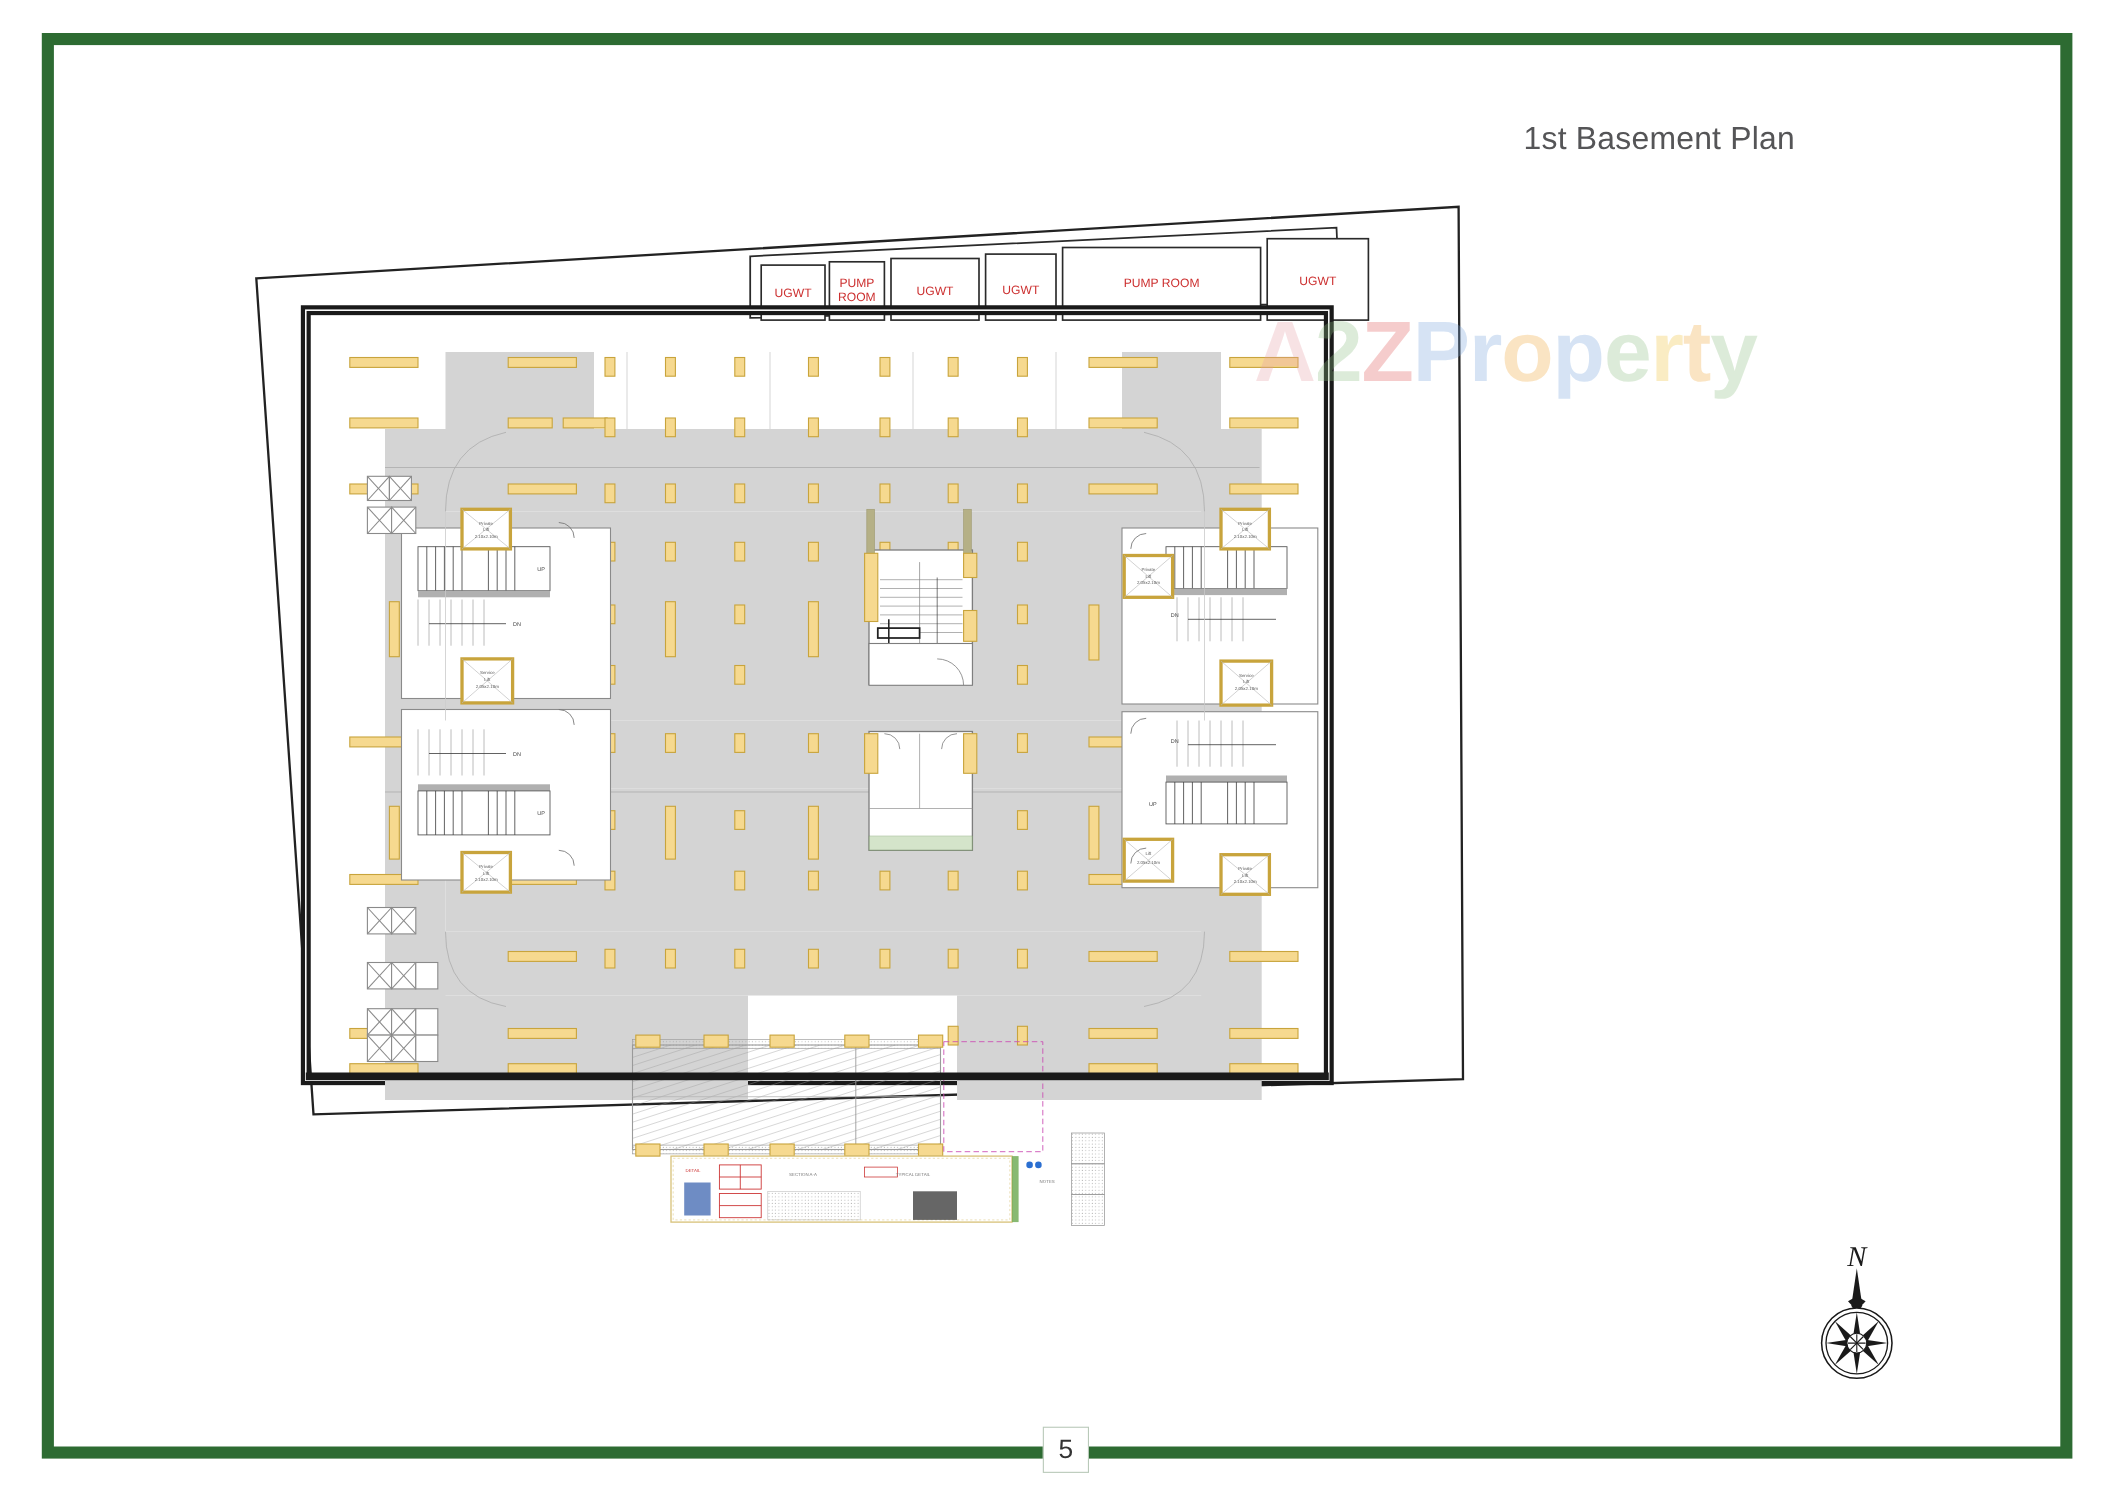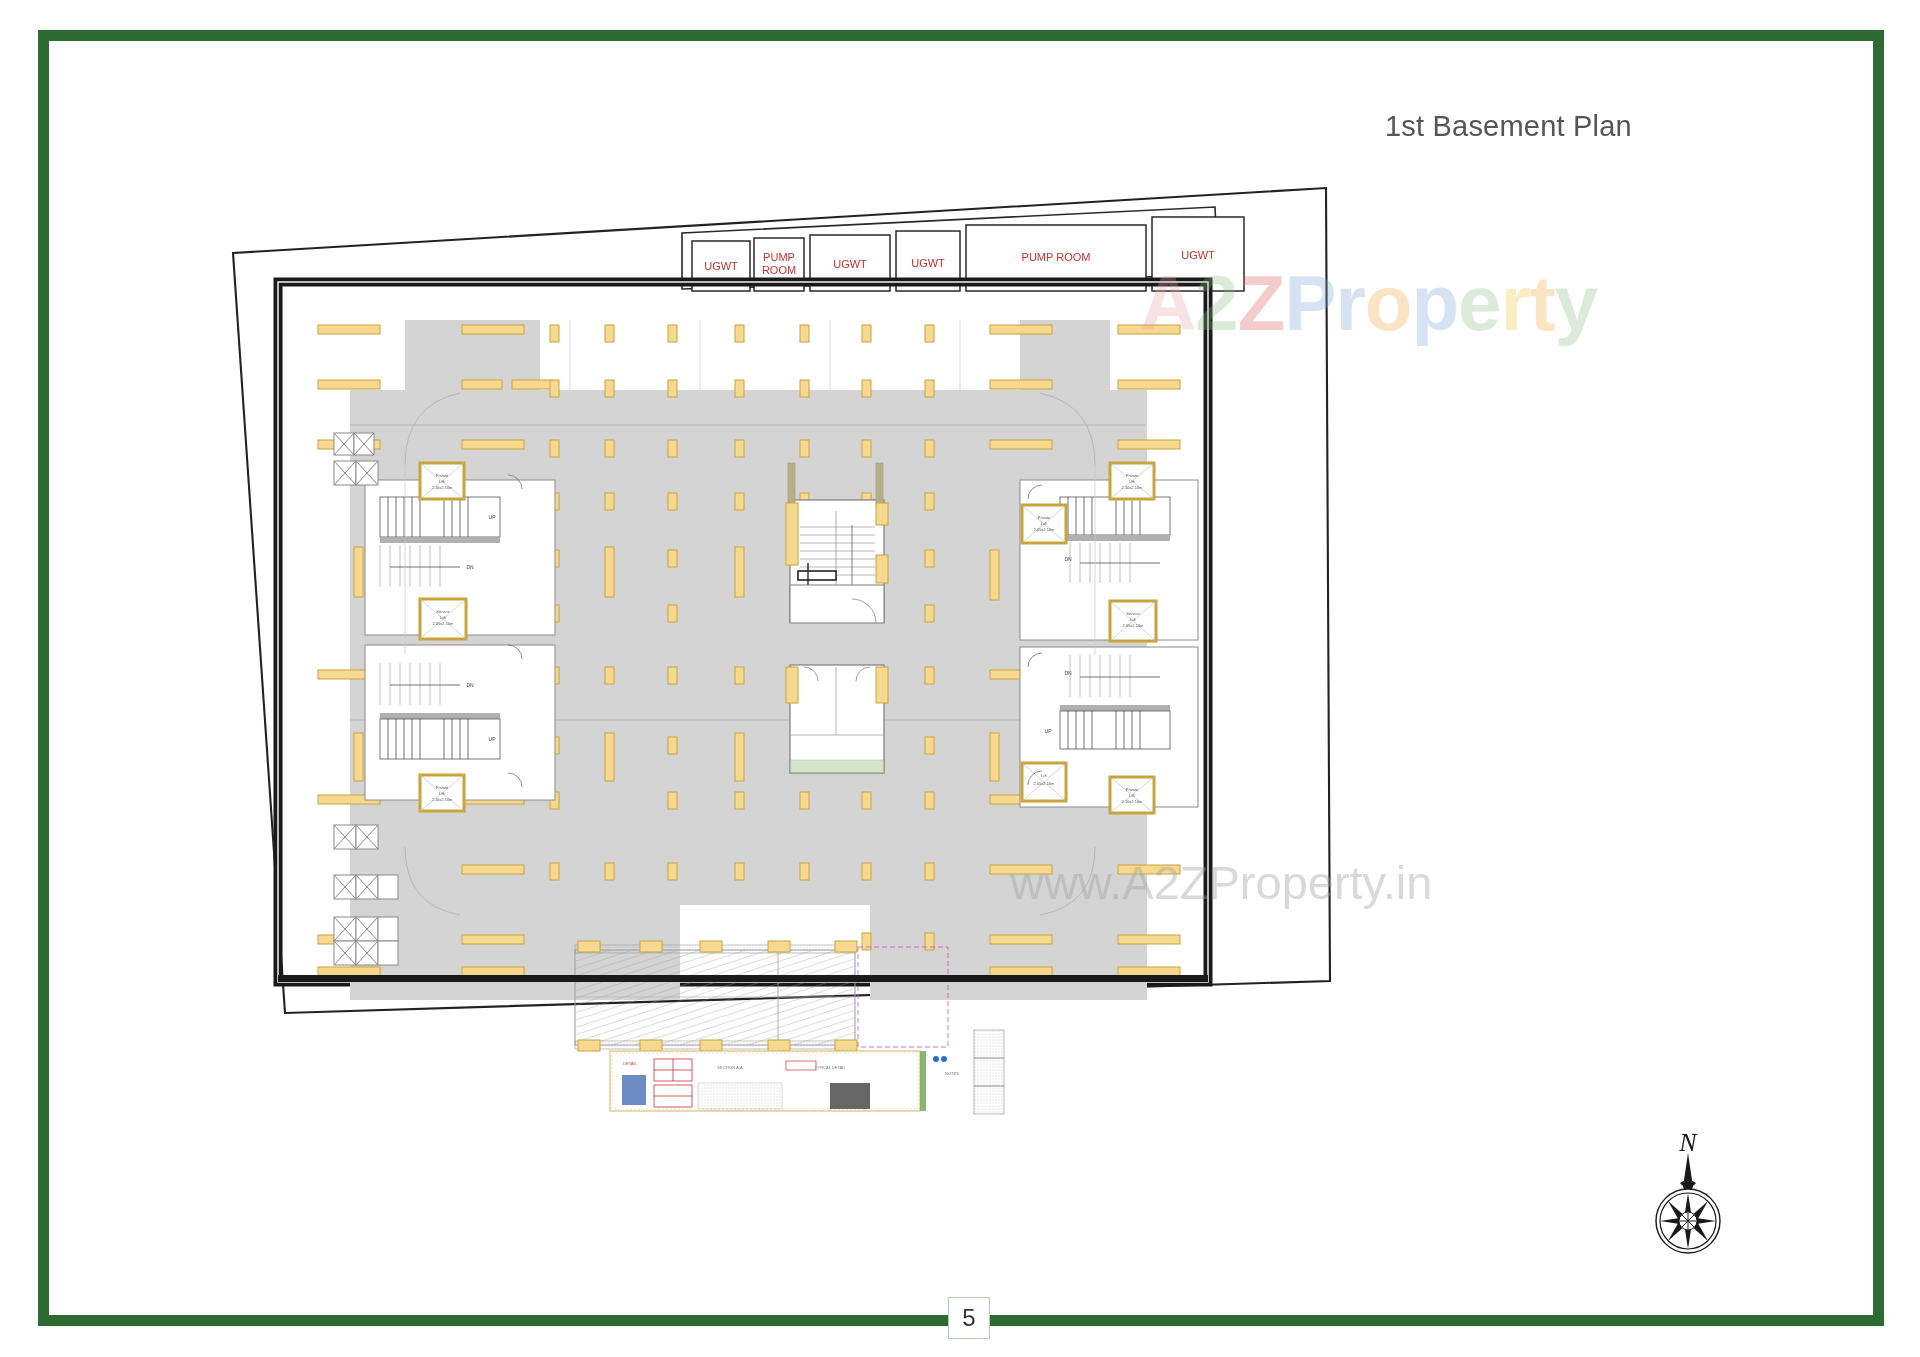--- a/index.html
+++ b/index.html
@@ -49,21 +49,21 @@
   .drawing {
     position: absolute;
     left: 230px; top: 175px;
     width: 1420px; height: 1060px;
   }
   .drawing svg { display: block; }
 
   
   .wm-a2z {
     position: absolute;
-    left: 1140px; top: 258px;
+    left: 1140px; top: 274px;
     font-size: 78px;
     font-weight: bold;
     letter-spacing: -1px;
     white-space: nowrap;
     z-index: 5;
     pointer-events: none;
     font-family: "Liberation Sans", sans-serif;
   }
   .wm-a2z span { opacity: 0.30; }
   .wm-url {
@@ -704,21 +704,20 @@
 
       <g>
         <rect x="48" y="800" width="930" height="7" fill="#1a1a1a"></rect>
       </g>
 
     </svg>
   </div>
 
   <div class="wm-a2z" id="wm-logo"><span style="color: rgb(232, 160, 168);">A</span><span style="color: rgb(143, 191, 132);">2</span><span style="color: rgb(224, 90, 90);">Z</span><span style="color: rgb(122, 166, 221);">P</span><span style="color: rgb(122, 166, 221);">r</span><span style="color: rgb(240, 168, 60);">o</span><span style="color: rgb(122, 166, 221);">p</span><span style="color: rgb(143, 191, 132);">e</span><span style="color: rgb(240, 194, 60);">r</span><span style="color: rgb(240, 168, 60);">t</span><span style="color: rgb(143, 191, 132);">y</span></div>
 
-  <div class="wm-url">www.A2ZProperty.in</div>
 
   <div class="compass">
     <svg width="120" height="130" viewBox="0 0 120 130">
       <text x="60" y="26" text-anchor="middle" font-family="Liberation Serif, serif" font-size="26" font-style="italic" fill="#1a1a1a">N</text>
 
       <path d="M60,28 L65,62 L60,70 L55,62 Z" fill="#1a1a1a"></path>
       <path d="M52,58 q8,-6 16,0 q-8,10 -16,0 Z" fill="#1a1a1a"></path>
       <circle cx="60" cy="70" r="4" fill="none" stroke="#1a1a1a" stroke-width="1.5"></circle>
 
       <circle cx="60" cy="96" r="32" fill="#ffffff" stroke="#1a1a1a" stroke-width="1.4"></circle>

